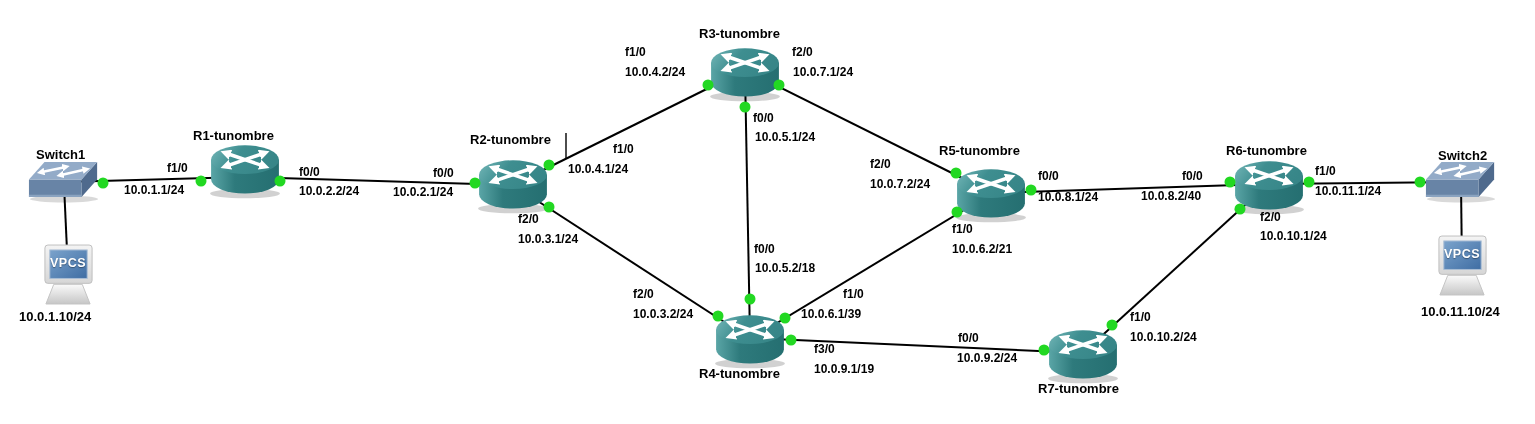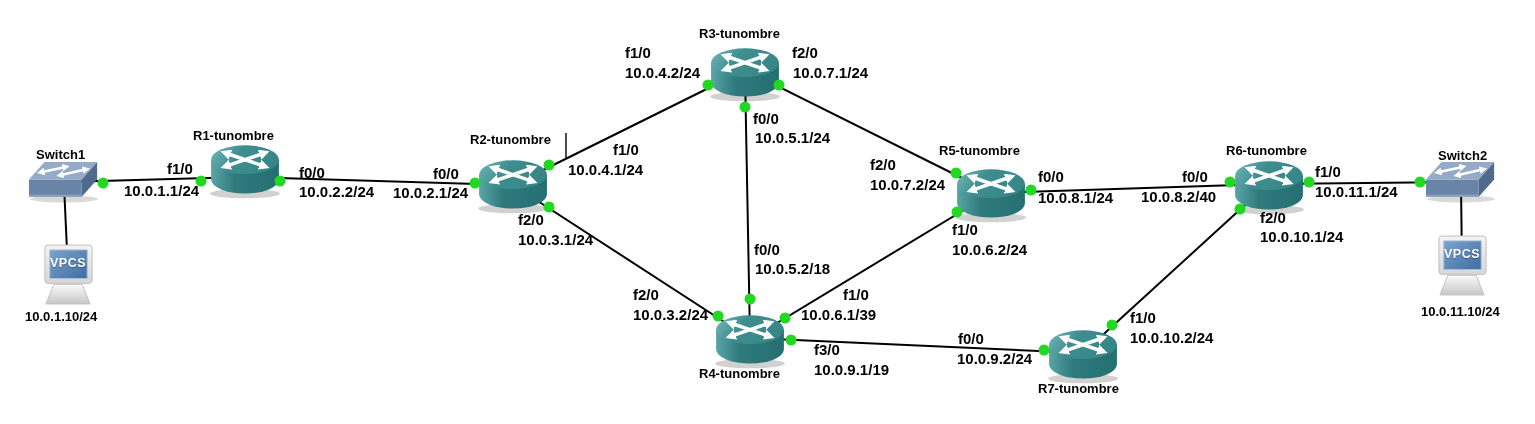--- a/index.html
+++ b/index.html
@@ -14,21 +14,21 @@
   #wires{z-index:1;}
   .node{position:absolute;z-index:2;}
   #dots{z-index:3;pointer-events:none;}
   .nlabel{
     position:absolute;z-index:4;
     font-weight:bold;font-size:13px;line-height:14px;color:#000;
     white-space:nowrap;
   }
   .iflabel{
     position:absolute;z-index:4;
-    font-weight:bold;font-size:15px;line-height:13px;color:#000;
+    font-weight:bold;font-size:12px;line-height:13px;color:#000;
     white-space:nowrap;
   }
   .vpcstext{
     position:absolute;z-index:5;
     font-weight:bold;font-size:12.5px;color:#fff;
     text-align:center;
     text-shadow:0 1px 1px rgba(0,0,0,0.35);
     letter-spacing:0.5px;
   }
   .hiddefs{position:absolute;width:0;height:0;overflow:hidden;}
@@ -205,21 +205,21 @@
 
   <div class="nlabel" style="left:36px;top:148px">Switch1</div>
   <div class="nlabel" style="left:193px;top:129px">R1-tunombre</div>
   <div class="nlabel" style="left:470px;top:133px">R2-tunombre</div>
   <div class="nlabel" style="left:699px;top:27px">R3-tunombre</div>
   <div class="nlabel" style="left:699px;top:367px">R4-tunombre</div>
   <div class="nlabel" style="left:939px;top:144px">R5-tunombre</div>
   <div class="nlabel" style="left:1226px;top:144px">R6-tunombre</div>
   <div class="nlabel" style="left:1038px;top:382px">R7-tunombre</div>
   <div class="nlabel" style="left:1438px;top:149px">Switch2</div>
-  <div class="nlabel" style="left:25px;top:310px">10.0.1.10/24</div>
+  <div class="nlabel" style="left:19px;top:310px">10.0.1.10/24</div>
   <div class="nlabel" style="left:1421px;top:305px">10.0.11.10/24</div>
 
   <div class="iflabel" style="left:167px;top:162px">f1/0</div>
   <div class="iflabel" style="left:124px;top:184px">10.0.1.1/24</div>
 
   <div class="iflabel" style="left:299px;top:166px">f0/0</div>
   <div class="iflabel" style="left:299px;top:185px">10.0.2.2/24</div>
   <div class="iflabel" style="left:433px;top:167px">f0/0</div>
   <div class="iflabel" style="left:393px;top:186px">10.0.2.1/24</div>
 
@@ -239,21 +239,21 @@
   <div class="iflabel" style="left:755px;top:262px">10.0.5.2/18</div>
 
   <div class="iflabel" style="left:792px;top:46px">f2/0</div>
   <div class="iflabel" style="left:793px;top:66px">10.0.7.1/24</div>
   <div class="iflabel" style="left:870px;top:158px">f2/0</div>
   <div class="iflabel" style="left:870px;top:178px">10.0.7.2/24</div>
 
   <div class="iflabel" style="left:843px;top:288px">f1/0</div>
   <div class="iflabel" style="left:801px;top:308px">10.0.6.1/39</div>
   <div class="iflabel" style="left:952px;top:223px">f1/0</div>
-  <div class="iflabel" style="left:952px;top:243px">10.0.6.2/24</div>
+  <div class="iflabel" style="left:952px;top:243px">10.0.6.2/21</div>
 
   <div class="iflabel" style="left:814px;top:343px">f3/0</div>
   <div class="iflabel" style="left:814px;top:363px">10.0.9.1/19</div>
   <div class="iflabel" style="left:958px;top:332px">f0/0</div>
   <div class="iflabel" style="left:957px;top:352px">10.0.9.2/24</div>
 
   <div class="iflabel" style="left:1038px;top:170px">f0/0</div>
   <div class="iflabel" style="left:1038px;top:191px">10.0.8.1/24</div>
   <div class="iflabel" style="left:1182px;top:170px">f0/0</div>
   <div class="iflabel" style="left:1141px;top:190px">10.0.8.2/40</div>

